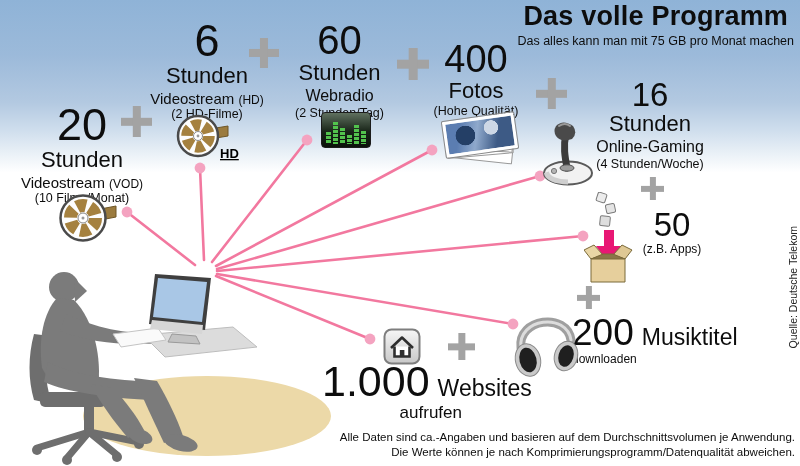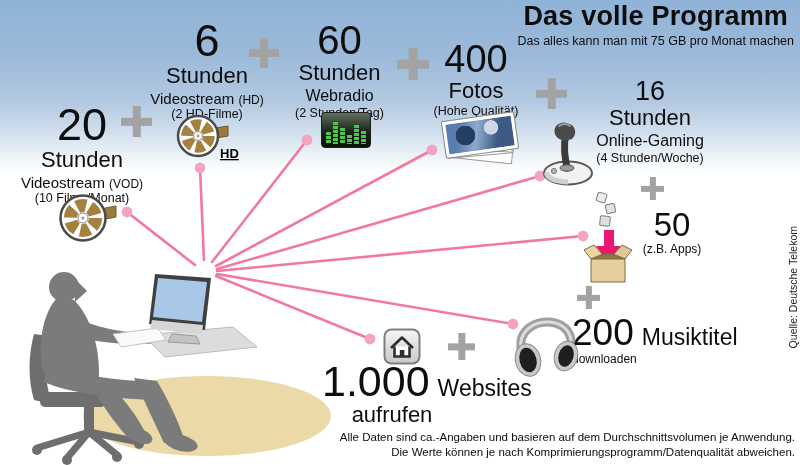--- a/index.html
+++ b/index.html
@@ -178,21 +178,21 @@
   </div>
   <div class="photos" style="left:440px;top:116px">
     <i class="ph" style="top:26px;transform:rotate(6deg)"></i>
     <i class="ph" style="top:21px;transform:rotate(-5deg)"></i>
     <i class="ph" style="top:16px;transform:rotate(3deg)"></i>
     <i class="ph" style="top:11px;transform:rotate(-4deg)"></i>
     <i class="ph ph-img" style="top:1px;transform:rotate(-8deg)"></i>
   </div>
 
   <div class="item" style="left:591px;top:78px;width:118px">
-    <div class="num" style="font-size:27px">16</div>
+    <div class="num" style="font-size:33px">16</div>
     <div class="unit">Stunden</div>
     <div class="nameline"><span class="bname" style="font-size:16px">Online-Gaming</span></div>
     <div class="detail">(4 Stunden/Woche)</div>
   </div>
   <svg class="icon" style="left:542px;top:120px" width="52" height="66" viewBox="0 0 52 66">
     <ellipse cx="26" cy="53" rx="24" ry="11.5" fill="#f2f2f2" stroke="#5a5a5a" stroke-width="2"></ellipse>
     <path d="M2 53 a24 11.5 0 0 0 24 11.5 l0 -5 a19 8 0 0 1 -19 -8 Z" fill="#cfcfcf"></path>
     <circle cx="12" cy="51" r="2.6" fill="#b5b5b5" stroke="#777" stroke-width="1"></circle>
     <path d="M24 14 C21 26 23 37 25 48" stroke="#3b3b3b" stroke-width="7" fill="none" stroke-linecap="round"></path>
     <path d="M14 6 q7 -7 17 0 q5 7 -1 13 q-11 4 -16 -3 q-3 -5 0 -10 z" fill="#4a4a4a"></path>
@@ -233,21 +233,21 @@
       <ellipse cx="55" cy="52" rx="11.5" ry="15" fill="#c9c9c9" stroke="#8a8a8a"></ellipse>
       <ellipse cx="55" cy="52" rx="7.5" ry="11" fill="#1f1f1f"></ellipse>
     </g>
   </svg>
 
   <div class="item" style="left:322px;top:360px;width:190px;text-align:left">
     <div class="row">
       <span class="num" style="font-size:43px">1.000</span>
       <span class="unit" style="font-size:23px">Websites</span>
     </div>
-    <div class="bname" style="font-size:22px;text-align:center;width:140px;margin-top:1px">aufrufen</div>
+    <div class="bname" style="font-size:17px;text-align:right;width:140px;margin-top:1px">aufrufen</div>
   </div>
   <svg class="icon" style="left:383px;top:328px" width="38" height="37" viewBox="0 0 38 37">
     <defs>
       <linearGradient id="hg" x1="0" y1="0" x2="0" y2="1">
         <stop offset="0" stop-color="#f6f6f6"></stop>
           <stop offset="1" stop-color="#c8c8c8"></stop>
       </linearGradient>
     </defs>
     <rect x="1.5" y="1.5" width="35" height="34" rx="7" fill="url(#hg)" stroke="#7e7e7e" stroke-width="2"></rect>
     <path d="M8 20 L19 9.5 L30 20" fill="none" stroke="#2e2e2e" stroke-width="2.6" stroke-linejoin="round"></path>

